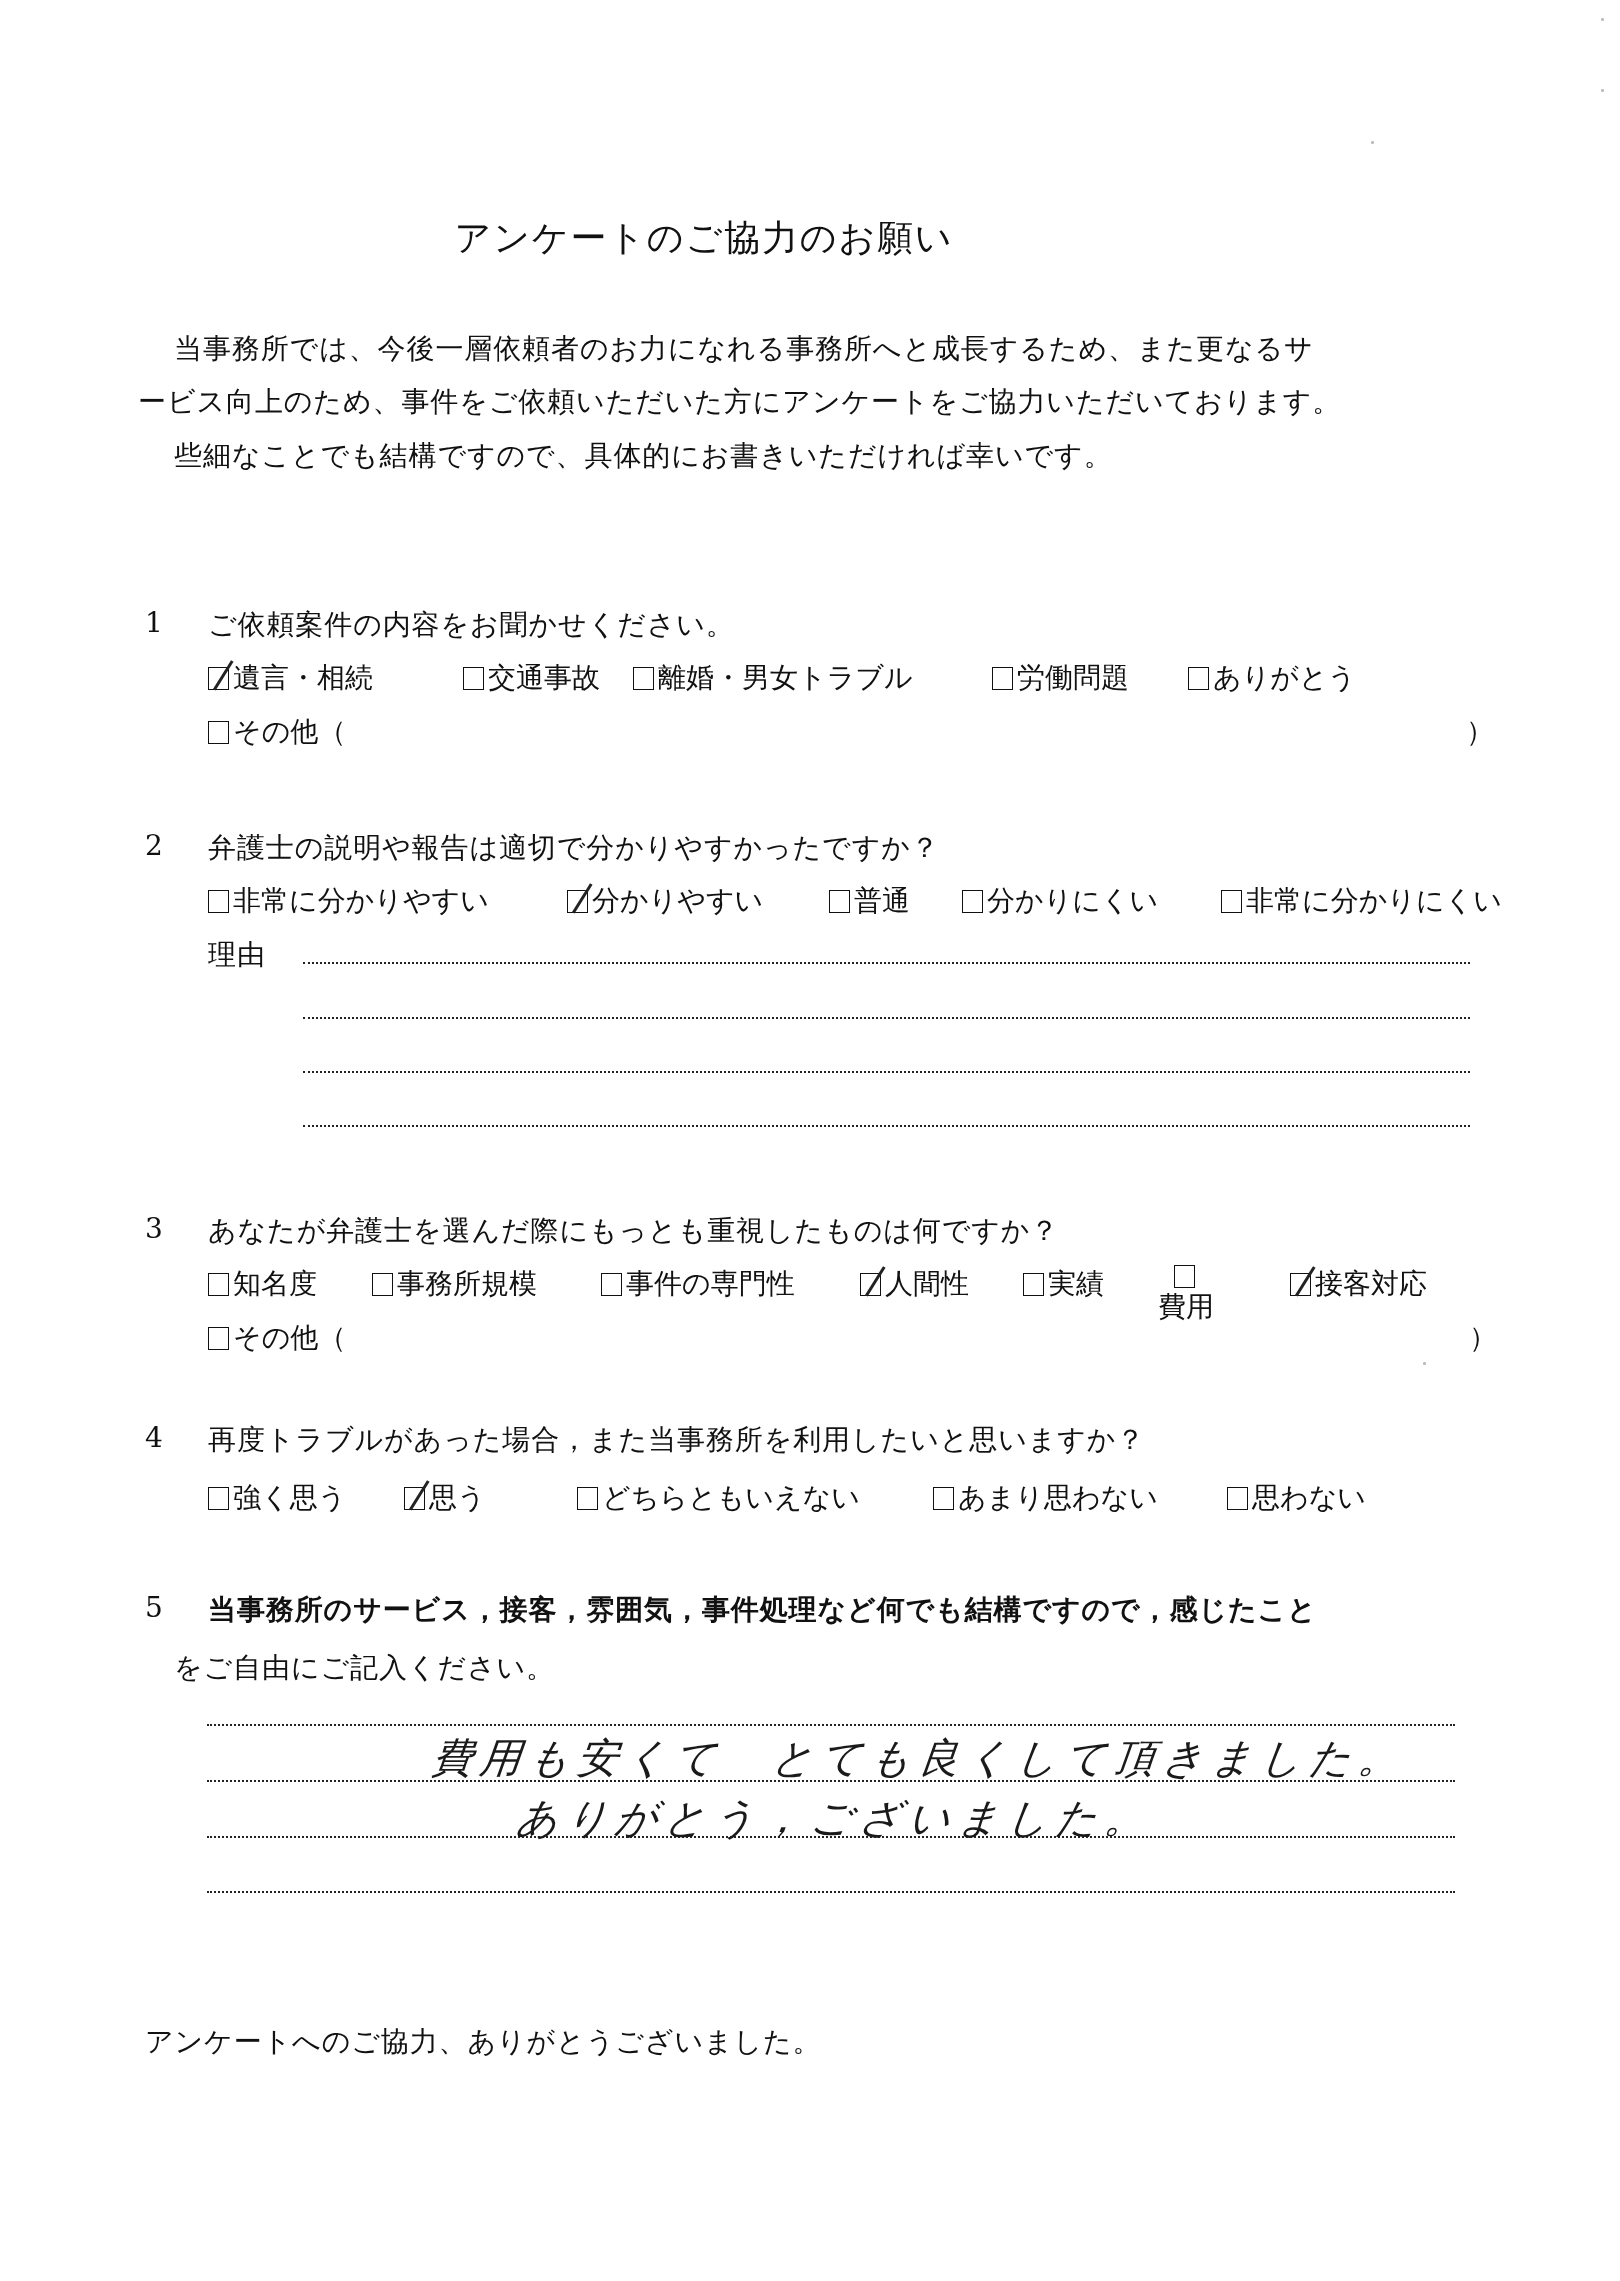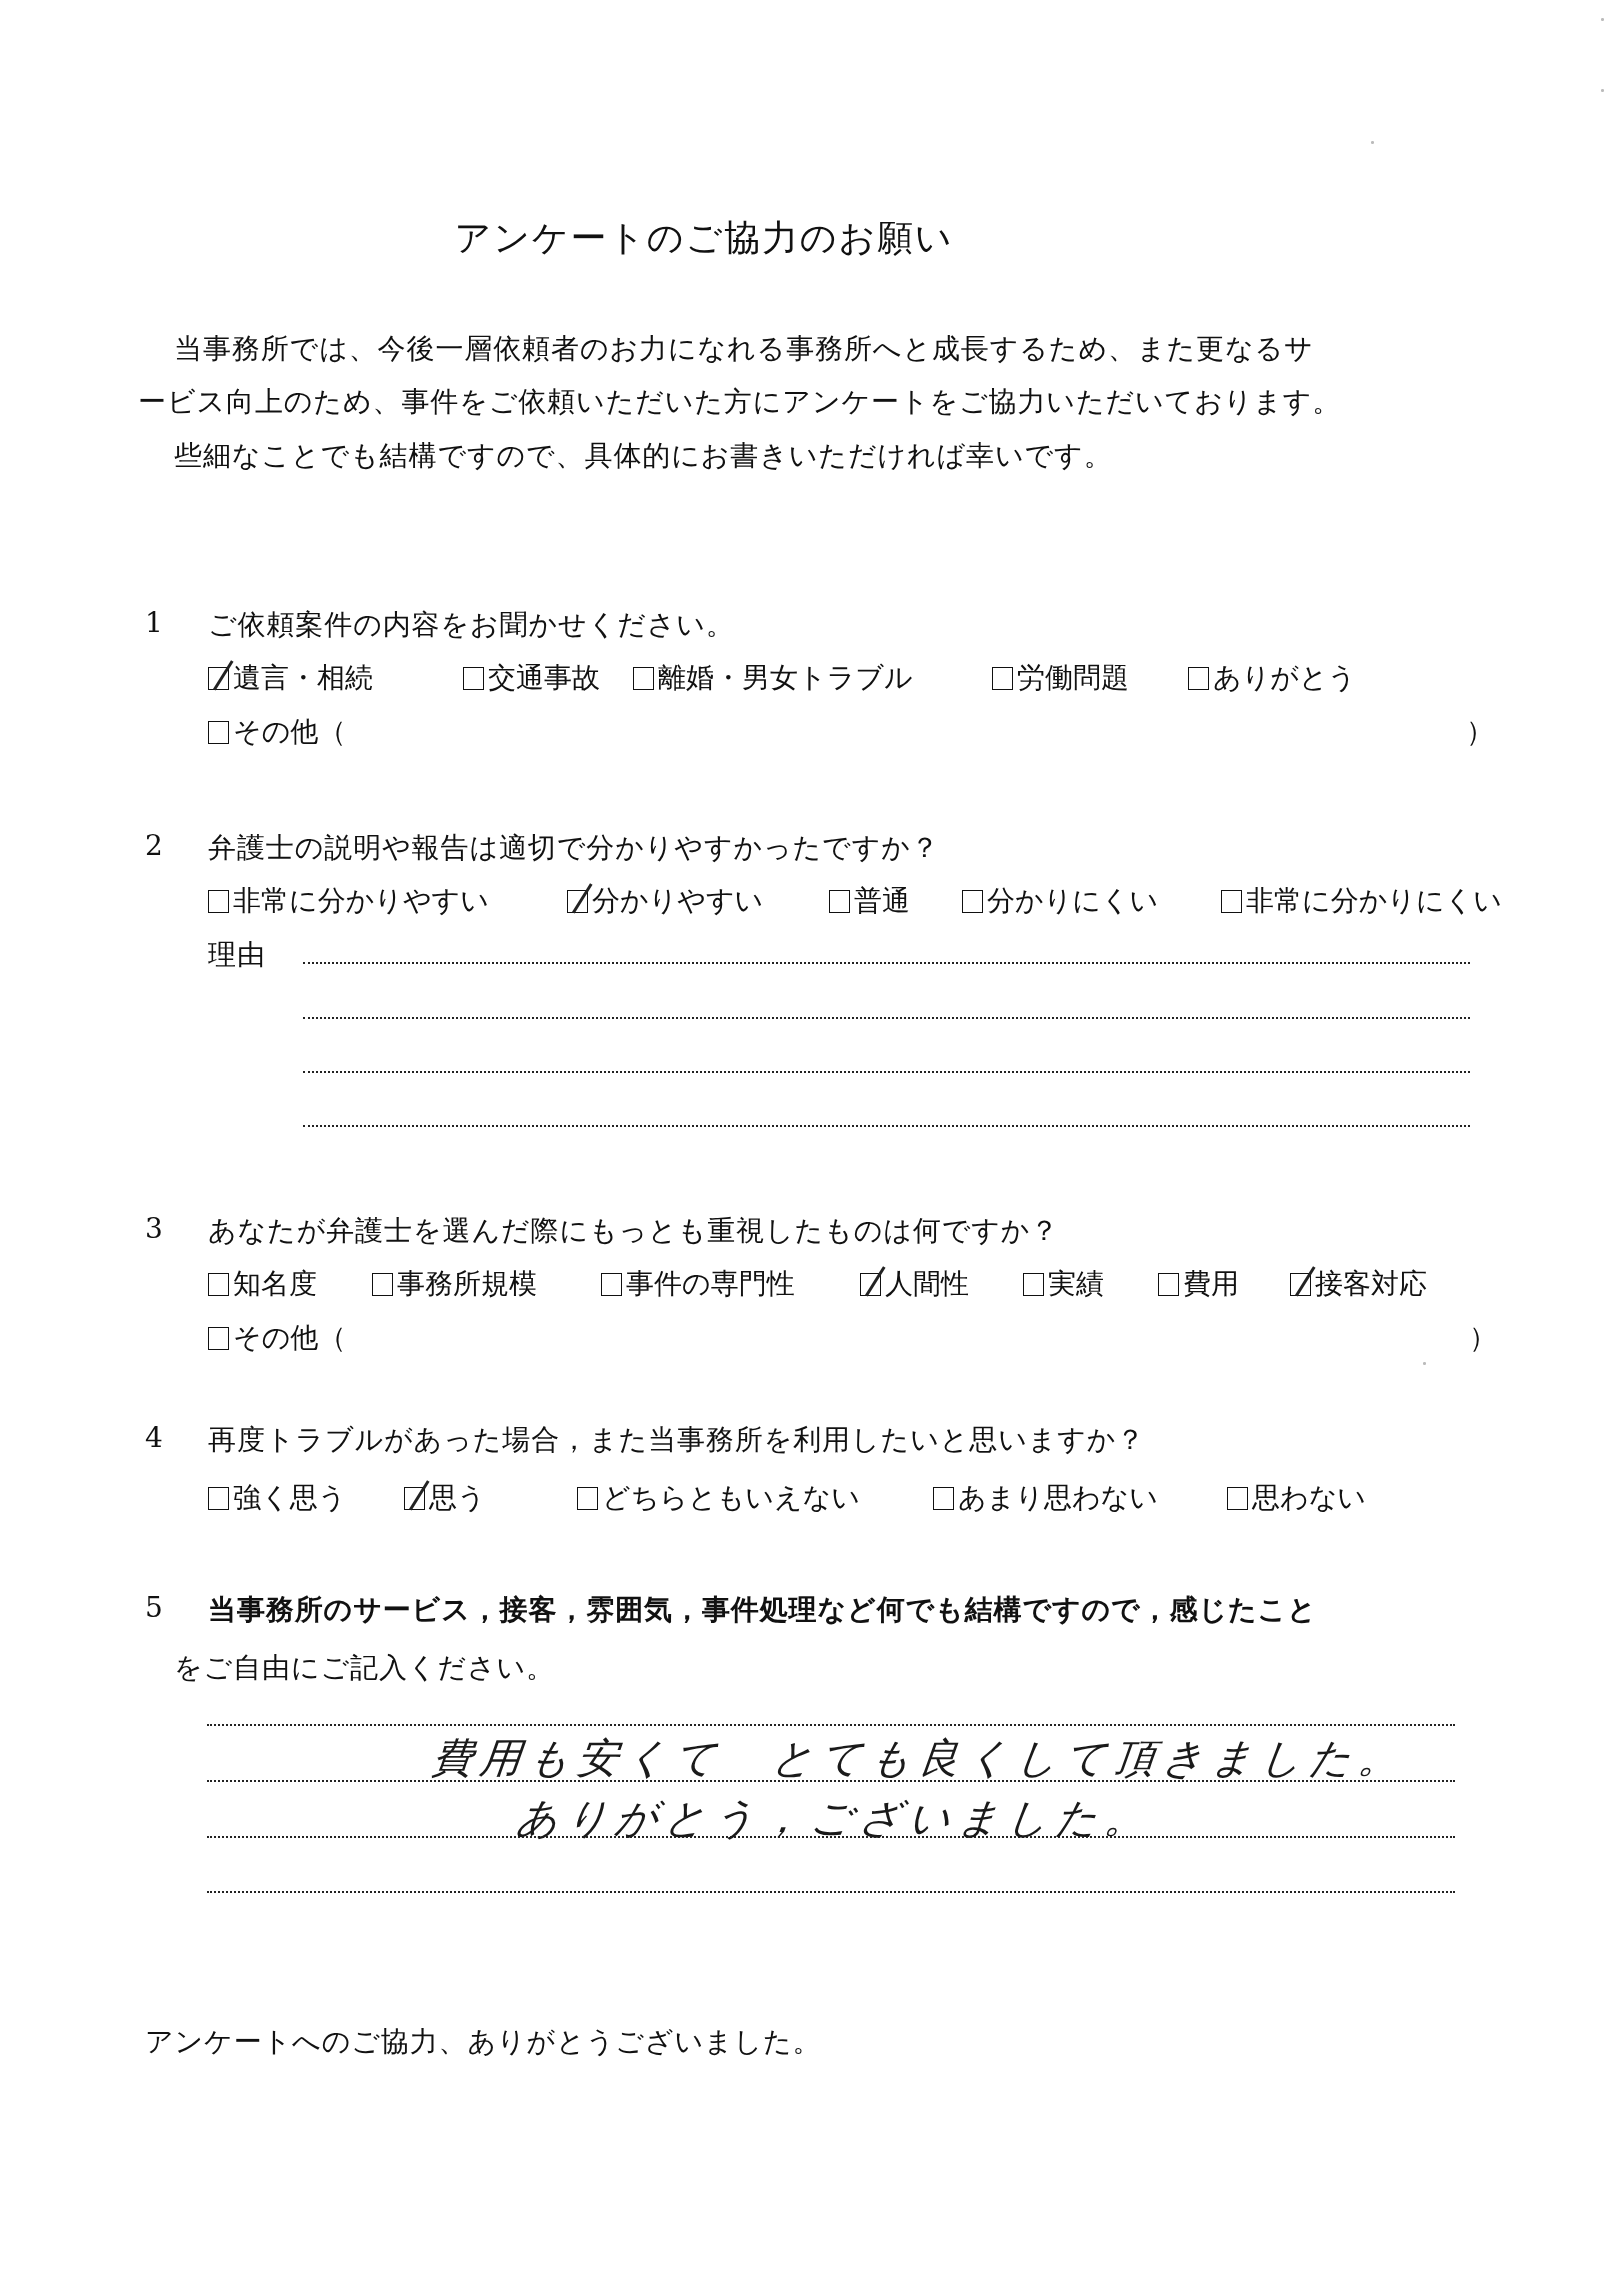--- a/index.html
+++ b/index.html
@@ -180,21 +180,21 @@
     <span>事件の専門性</span>
   </div>
   <div class="opt" style="left:860px; top:1265px;">
     <span class="cb checked"></span>
     <span>人間性</span>
   </div>
   <div class="opt" style="left:1023px; top:1265px;">
     <span class="cb"></span>
     <span>実績</span>
   </div>
-  <div class="opt" style="left:1158px; top:1265px;">
+  <div class="opt" style="left:1158px; top:1265px;flex-direction:column;">
     <span class="cb"></span>
     <span>費用</span>
   </div>
   <div class="opt" style="left:1290px; top:1265px;">
     <span class="cb checked"></span>
     <span>接客対応</span>
   </div>
 
   <div class="opt" style="left:208px; top:1319px;">
     <span class="cb"></span>

